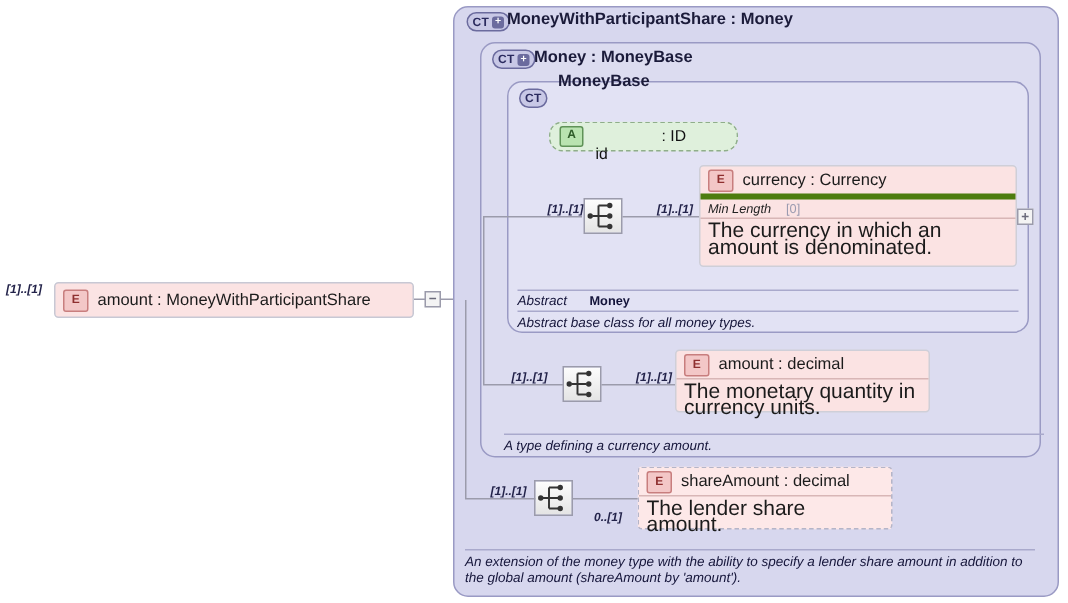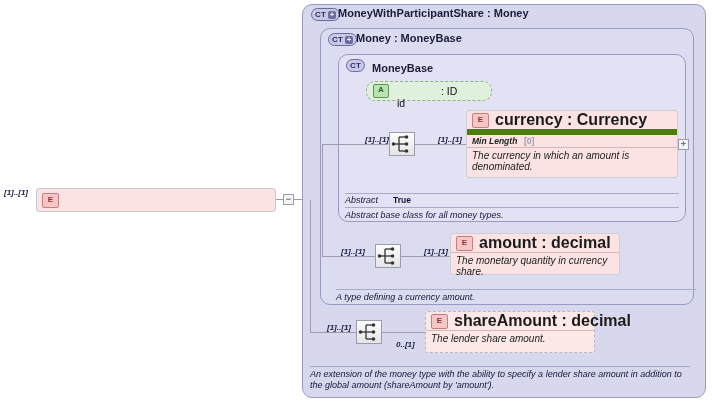--- a/index.html
+++ b/index.html
@@ -29,27 +29,27 @@
   .ebox{position:absolute;box-sizing:border-box;background:#fbe2e2;
         border:1px solid #d98f8f;border-radius:3px;}
   .ebox.solid{border:1px solid #cfcfd8;background:#fbe3e3;}
   .ebox.dashed{border:1px dashed #b5b5c8;background:#fde8e8;}
   .ebox.plain{border:1px solid #c8c8d4;background:#fbe3e3;}
   .e-head{display:flex;align-items:center;height:18px;padding:0 5px;}
   .e-badge{width:15px;height:13px;flex:none;background:#f3c7c7;
            border:1px solid #c87e7e;border-radius:2px;color:#8e2f2f;
            font-size:8px;font-weight:bold;line-height:11px;text-align:center;
            margin-right:6px;}
-  .e-name{font-size:16px;font-weight:bold;color:#1b1b1b;white-space:nowrap;}
-  .e-rows{border-top:6px solid #4d7c0f;padding:1px 0 1px 5px;font-weight:bold;}
+  .e-name{font-size:11px;font-weight:normal;color:#1b1b1b;white-space:nowrap;}
+  .e-rows{border-top:4px solid #4d7c0f;padding:1px 0 1px 5px;}
   .e-row{display:flex;font-size:8.5px;line-height:10px;}
   .e-row .k{font-style:italic;color:#222;width:52px;flex:none;}
   .e-row .v{color:#9b9bb0;}
-  .e-doc{border-top:1px solid #d8b6b6;padding:2px 5px;font-size:10px;
-         font-style:italic;color:#1b1b1b;line-height:11px;}
+  .e-doc{border-top:1px solid #d8b6b6;padding:2px 5px;font-size:14px;
+         color:#1b1b1b;line-height:11px;}
 
   
   .abox{position:absolute;box-sizing:border-box;background:#dff0dc;
         border:1px dashed #8fae8a;border-radius:9px;display:flex;
         align-items:center;padding:0 6px;}
   .a-badge{width:14px;height:12px;flex:none;background:#b9e3b0;
            border:1px solid #5f9257;border-radius:2px;color:#2f5c2a;
            font-size:8px;font-weight:bold;line-height:10px;text-align:center;
            margin-right:8px;}
   .a-name{font-size:10.5px;color:#111;white-space:nowrap;}
@@ -83,20 +83,21 @@
        font-size:9px;line-height:9px;text-align:center;font-weight:bold;}
 </style>
 </head>
 <body>
 
 <div class="card abs" style="left:4px;top:188px;">[1]..[1]</div>
 
 <div class="ebox plain abs" style="left:36px;top:188px;width:240px;height:24px;">
   <div class="e-head" style="height:22px;">
     <span class="e-badge">E</span>
+    <span class="e-name">amount   : MoneyWithParticipantShare</span>
   </div>
 </div>
 
 <div class="tgl abs" style="left:283px;top:194px;">−</div>
 
 <div class="ln lnh abs" style="left:276px;top:199px;width:8px;"></div>
 <div class="ln lnh abs" style="left:294px;top:199px;width:28px;"></div>
 
 <div class="ctbox ct-l1 abs" style="left:302px;top:4px;width:404px;height:394px;"></div>
 <div class="ct-tag abs" style="left:311px;top:8px;">
@@ -109,21 +110,21 @@
 <div class="ct-tag abs" style="left:328px;top:33px;">
   <span>CT</span>
   <span class="plus">+</span>
 </div>
 <div class="ct-title abs" style="left:356px;top:32px;">Money    : MoneyBase</div>
 
 <div class="ctbox ct-l3 abs" style="left:338px;top:54px;width:348px;height:168px;"></div>
 <div class="ct-tag abs" style="left:346px;top:59px;">
   <span>CT</span>
 </div>
-<div class="ct-title abs" style="left:372px;top:62px;">MoneyBase</div>
+<div class="ct-title abs" style="left:372px;top:48px;">MoneyBase</div>
 
 <div class="abox abs" style="left:366px;top:81px;width:126px;height:20px;">
   <span class="a-badge">A</span>
   <span class="a-name" style="width:44px;margin-top:24px;">id</span>
   <span class="a-name">: ID</span>
 </div>
 
 <div class="ln lnv abs" style="left:322px;top:144px;height:56px;"></div>
 <div class="ln lnh abs" style="left:322px;top:144px;width:66px;"></div>
 <div class="card abs" style="left:365px;top:135px;">[1]..[1]</div>
@@ -156,21 +157,21 @@
       <span class="v">[0]</span>
     </div>
   </div>
   <div class="e-doc">The currency in which an amount is denominated.</div>
 </div>
 
 <div class="tgl abs" style="left:678px;top:139px;">+</div>
 
 <div class="strip abs" style="left:345px;top:193px;width:334px;height:13px;">
   <span class="k">Abstract</span>
-  <span class="v">True</span>
+  <span class="v">Money</span>
 </div>
 <div class="doc abs" style="left:345px;top:207px;width:334px;height:13px;">Abstract base class for all money types.</div>
 
 <div class="ln lnv abs" style="left:322px;top:200px;height:56px;"></div>
 <div class="ln lnh abs" style="left:322px;top:256px;width:56px;"></div>
 <div class="card abs" style="left:341px;top:247px;">[1]..[1]</div>
 
 <div class="seq abs" style="left:375px;top:244px;">
   <svg width="24" height="22" viewBox="0 0 24 22">
     <circle cx="3.5" cy="11" r="1.8" fill="#333"></circle>
@@ -186,21 +187,21 @@
 </div>
 
 <div class="ln lnh abs" style="left:401px;top:256px;width:50px;"></div>
 <div class="card abs" style="left:424px;top:247px;">[1]..[1]</div>
 
 <div class="ebox solid abs" style="left:450px;top:233px;width:170px;height:42px;">
   <div class="e-head">
     <span class="e-badge">E</span>
     <span class="e-name">amount  : decimal</span>
   </div>
-  <div class="e-doc">The monetary quantity in currency share.</div>
+  <div class="e-doc">The monetary quantity in currency units.</div>
 </div>
 
 <div class="doc abs" style="left:336px;top:289px;width:360px;height:13px;">A type defining a currency amount.</div>
 
 <div class="ln lnv abs" style="left:310px;top:200px;height:132px;"></div>
 <div class="ln lnh abs" style="left:310px;top:332px;width:48px;"></div>
 <div class="card abs" style="left:327px;top:323px;">[1]..[1]</div>
 
 <div class="seq abs" style="left:356px;top:320px;">
   <svg width="24" height="22" viewBox="0 0 24 22">

